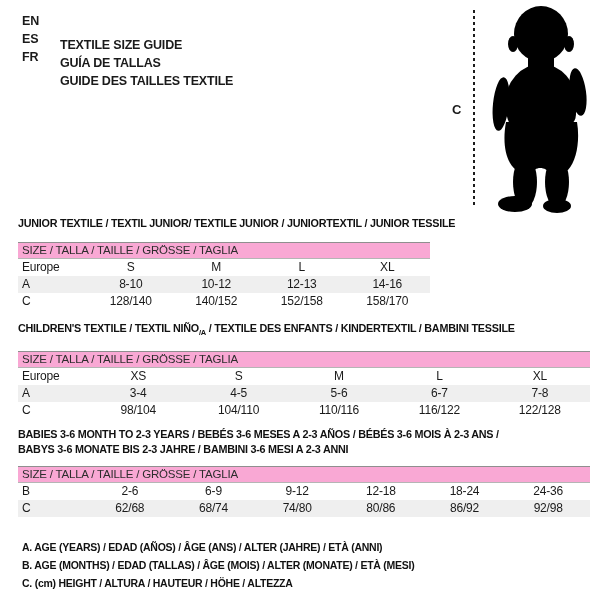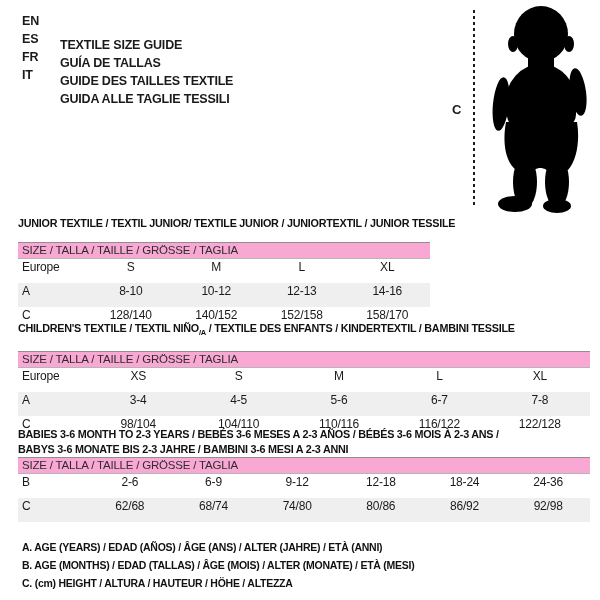--- a/index.html
+++ b/index.html
@@ -37,33 +37,33 @@
   }
   .baby-svg { position: absolute; left: 484px; top: 4px; }
 
   
   .table-section { position: absolute; left: 18px; }
   .section-0 { top: 216px; width: 412px; }
   .section-1 { top: 321px; width: 572px; }
   .section-2 { top: 427px; width: 572px; }
   .tbl-title {
     font-weight: bold; font-size: 10.8px; letter-spacing: -0.25px;
-    line-height: 15px; margin-bottom: 0; color: #111;
+    line-height: 15px; margin-bottom: 9px; color: #111;
   }
   .section-0 .tbl-title, .section-1 .tbl-title { white-space: nowrap; margin-bottom: 11px; }
   .tbl-title .sub { font-size: 7.5px; vertical-align: sub; }
   .tbl-header {
     background: #f9a8d4;
     border-top: 1px solid #8f8f8f;
     border-bottom: 1px solid #b5b5b5;
     height: 17px; line-height: 15px;
     padding-left: 4px;
     font-size: 11.5px; letter-spacing: -0.2px; color: #2d2d2d;
   }
-  .tbl-row { display: grid; height: 24px; line-height: 17px; font-size: 12px; letter-spacing: -0.2px; }
+  .tbl-row { display: grid; height: 17px; line-height: 17px; font-size: 12px; letter-spacing: -0.2px; }
   .tbl-row.stripe { background: #efefef; }
   .tbl-cell { text-align: center; overflow: hidden; }
   .tbl-cell.label { text-align: left; padding-left: 4px; }
 
   
   .notes { position: absolute; left: 22px; top: 538px; }
   .note-line {
     font-weight: bold; font-size: 10.5px; letter-spacing: -0.25px;
     line-height: 18px; color: #111;
   }
@@ -78,24 +78,20 @@
         <span class="lang-code">EN</span>
         <span class="lang-text">TEXTILE SIZE GUIDE</span>
       </div>
       <div class="lang-row">
         <span class="lang-code">ES</span>
         <span class="lang-text">GUÍA DE TALLAS</span>
       </div>
       <div class="lang-row">
         <span class="lang-code">FR</span>
         <span class="lang-text">GUIDE DES TAILLES TEXTILE</span>
-      </div>
-      <div class="lang-row">
-        <span class="lang-code">IT</span>
-        <span class="lang-text">GUIDA ALLE TAGLIE TESSILI</span>
       </div>
     </div>
 
   <div class="dash-line"></div>
   <span class="figure-label">C</span>
   <svg class="baby-svg" width="115" height="212" viewBox="0 0 115 212" aria-hidden="true">
     <g fill="#000000">
       <ellipse cx="57" cy="30" rx="27" ry="28"></ellipse>
       <ellipse cx="29" cy="40" rx="5" ry="8"></ellipse>
       <ellipse cx="85" cy="40" rx="5" ry="8"></ellipse>

